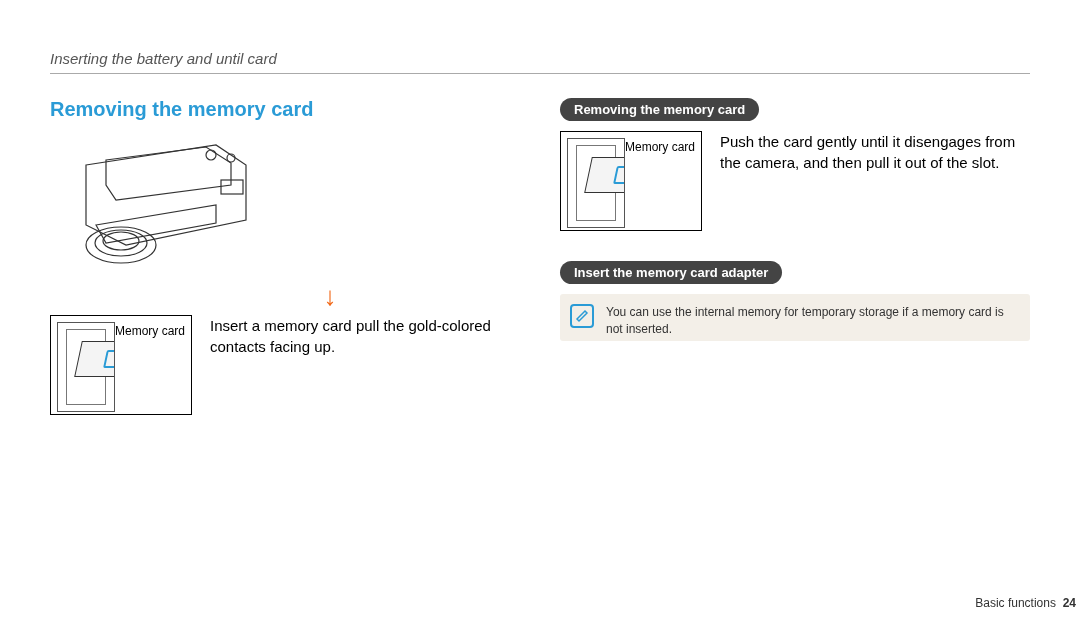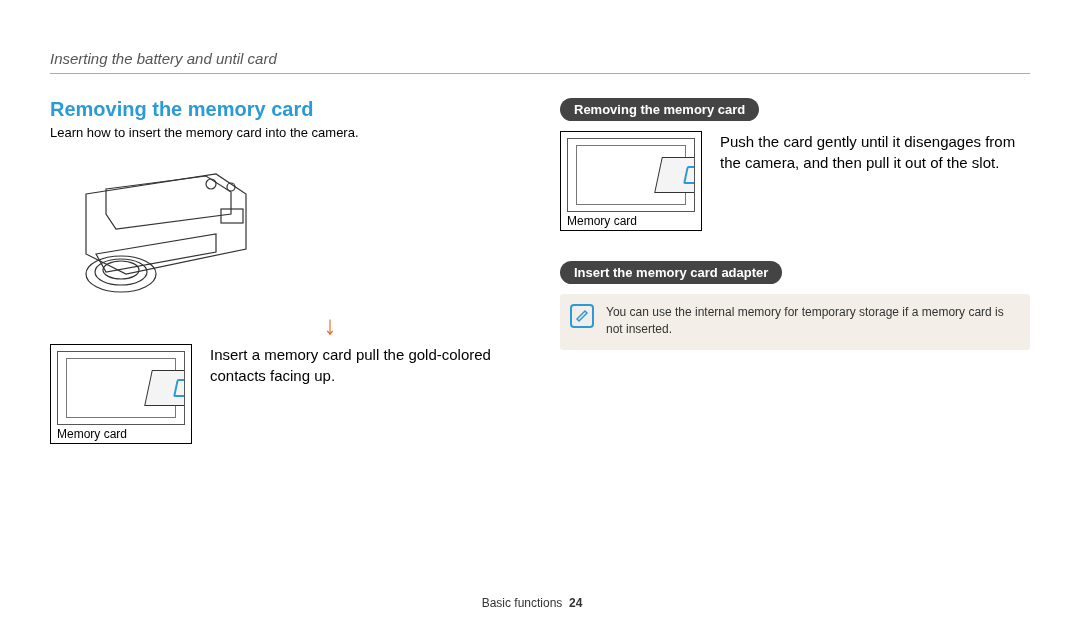--- a/index.html
+++ b/index.html
@@ -61,21 +61,21 @@
     gap: 18px;
     align-items: flex-start;
     margin-top: 6px;
   }
   .slot-box {
     border: 1.5px solid #000;
     width: 160px;
     height: 100px;
     padding: 6px 6px 2px 6px;
     display:flex;
-    flex-direction:column;
+    flex-direction:row;
     justify-content:space-between;
   }
   .slot-graphic {
     flex:1;
     position:relative;
     border:1px solid #555;
     background:#fff;
     overflow:hidden;
   }
   .slot-inner {
@@ -146,59 +146,58 @@
     position:absolute;
     bottom:-2px; left:14px;
     width:20px; height:24px;
     border:1.5px solid #000;
     background:#999;
     border-radius:2px;
   }
   .note-box {
     background:#f3efe8;
     border-radius:3px;
-    padding:10px 14px 12px 46px;
+    padding:10px 14px 3px 46px;
     position:relative;
     font-size:12px;
     line-height:1.4;
     color:#333;
   }
   .note-icon {
     position:absolute;
     left:10px; top:10px;
     width:24px; height:24px;
     border:2px solid #2a9bd6;
     border-radius:4px;
     display:flex;
     align-items:center;
     justify-content:center;
     color:#2a9bd6;
     font-size:14px;
   }
   .footer {
     position:absolute;
     bottom:20px;
-    left:0; right:16px;
-    text-align:center;
+    left:0; right:4px;
+    text-align:right;
     font-size:12px;
     color:#333;
   }
   .footer .pg { font-weight:bold; }
 </style>
 </head>
 <body>
 
 <div class="header-title">Inserting the battery and until card</div>
 <hr class="header-rule">
 
 <div class="columns">
 
   <div class="col">
     <div class="section-title">Removing the memory card</div>
-    <div class="section-desc">Learn how to insert the memory card into the camera.</div>
 
     <div class="camera-illustration">
       <svg class="camera-svg" width="210" height="160" viewBox="0 0 210 160">
         <g fill="none" stroke="#333" stroke-width="1.2">
           <path d="M30 40 L160 20 L190 40 L190 95 L70 120 L30 100 Z"></path>
           <path d="M50 35 L150 22 L175 38 L175 60 L60 75 L50 60 Z"></path>
           <ellipse cx="65" cy="120" rx="35" ry="18"></ellipse>
           <ellipse cx="65" cy="118" rx="26" ry="13"></ellipse>
           <ellipse cx="65" cy="116" rx="18" ry="9"></ellipse>
           <rect x="165" y="55" width="22" height="14"></rect>

